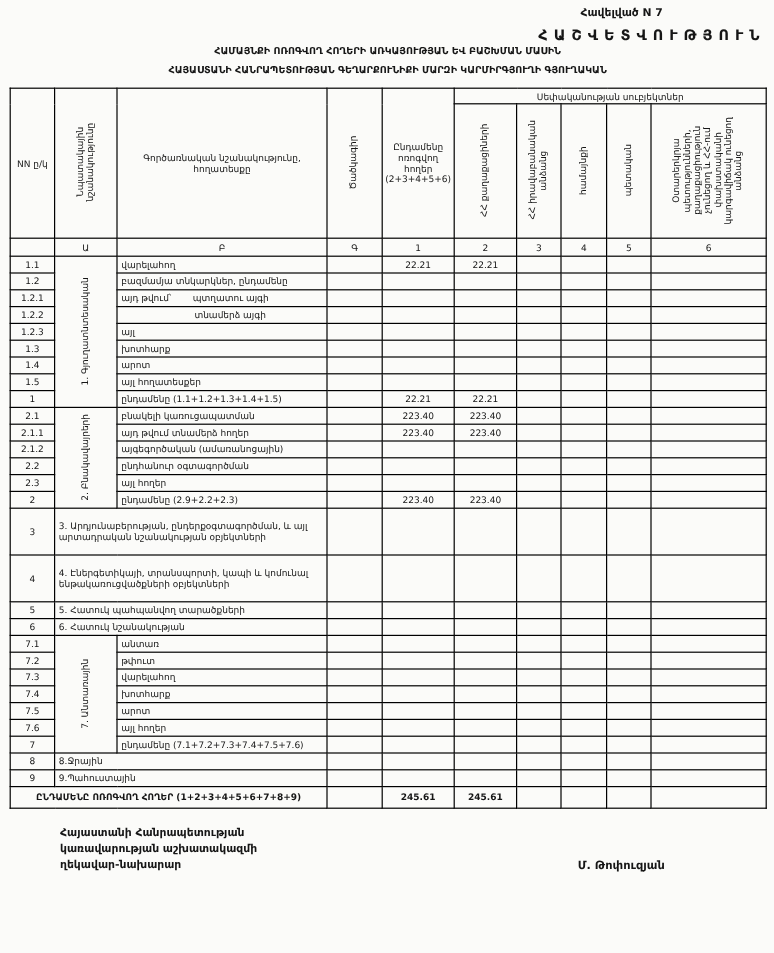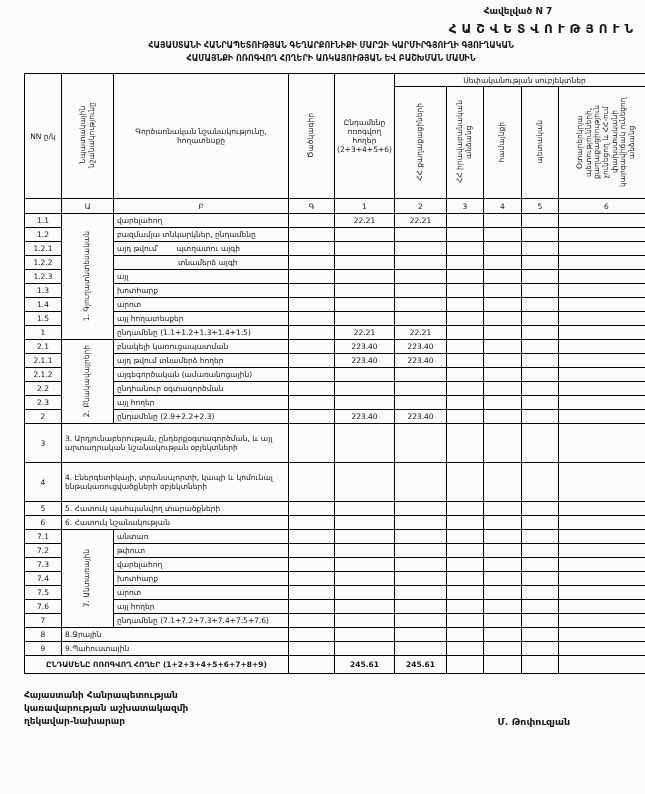--- a/index.html
+++ b/index.html
@@ -1,21 +1,21 @@
 <!DOCTYPE html>
 <html><head>
 <meta charset="utf-8">
 <style>
   * { box-sizing: border-box; }
   html,body { margin:0; padding:0; }
   body {
     width:645px; height:794px; background:#fbfbf9; color:#161616;
     font-family:"DejaVu Sans","Liberation Sans",sans-serif;
   }
-  .page { padding:6px 7px 0 24px; }
+  .page { padding:6px 7px 0 8px; }
 
   .appendix { width:236px; margin-left:auto; margin-right:2px; text-align:center;
               font-size:9px; font-weight:bold; line-height:1.25; }
 
   .doc-title { text-align:right; font-size:12px; font-weight:bold; letter-spacing:5px; margin-top:5px; }
   .subtitle  { text-align:center; font-size:8px;  font-weight:bold; margin-top:4px; line-height:1.45; }
 
   table { border-collapse:collapse; table-layout:fixed; width:630px; margin-top:9px; font-size:7.5px; }
   th,td { border:1px solid #000; padding:0 2px; vertical-align:middle; overflow:hidden; }
   thead th { font-weight:normal; text-align:center; line-height:1.2; padding:1px; }
@@ -33,35 +33,35 @@
   .val  { text-align:center; }
   .e    {}
   .sub  { margin-left:18px; }
   .indent { padding-left:64px; }
   tr.tall td { height:39px; }
   tr.total-row td { height:18px; font-weight:bold; }
   .total-label { text-align:center; }
 
   .footer { width:630px; display:flex; justify-content:space-between; align-items:flex-end;
             margin-top:15px; font-weight:bold; }
-  .footer-left { font-size:9px; line-height:1.4; }
+  .footer-left { font-size:9px; line-height:1.4;margin-left:42px; }
   .signature { font-size:9.5px; margin-right:84px; }
 </style>
 </head>
 <body>
 
 <div class="page">
 
   <div class="appendix">
     <div>Հավելված N 7</div>
   </div>
 
   <div class="doc-title">ՀԱՇՎԵՏՎՈՒԹՅՈՒՆ</div>
+  <div class="subtitle" style="margin-top:1px;">ՀԱՄԱՅՆՔԻ ՈՌՈԳՎՈՂ ՀՈՂԵՐԻ ԱՌԿԱՅՈՒԹՅԱՆ ԵՎ ԲԱՇԽՄԱՆ ՄԱՍԻՆ</div>
   <div class="subtitle">ՀԱՅԱՍՏԱՆԻ ՀԱՆՐԱՊԵՏՈՒԹՅԱՆ ԳԵՂԱՐՔՈՒՆԻՔԻ ՄԱՐԶԻ ԿԱՐՄԻՐԳՅՈՒՂԻ ԳՅՈՒՂԱԿԱՆ</div>
-  <div class="subtitle" style="margin-top:1px;">ՀԱՄԱՅՆՔԻ ՈՌՈԳՎՈՂ ՀՈՂԵՐԻ ԱՌԿԱՅՈՒԹՅԱՆ ԵՎ ԲԱՇԽՄԱՆ ՄԱՍԻՆ</div>
 
   <table>
     <colgroup>
       <col style="width:37px">
         <col style="width:52px">
         <col style="width:175px">
         <col style="width:46px">
         <col style="width:60px">
       <col style="width:52px">
         <col style="width:37px">

